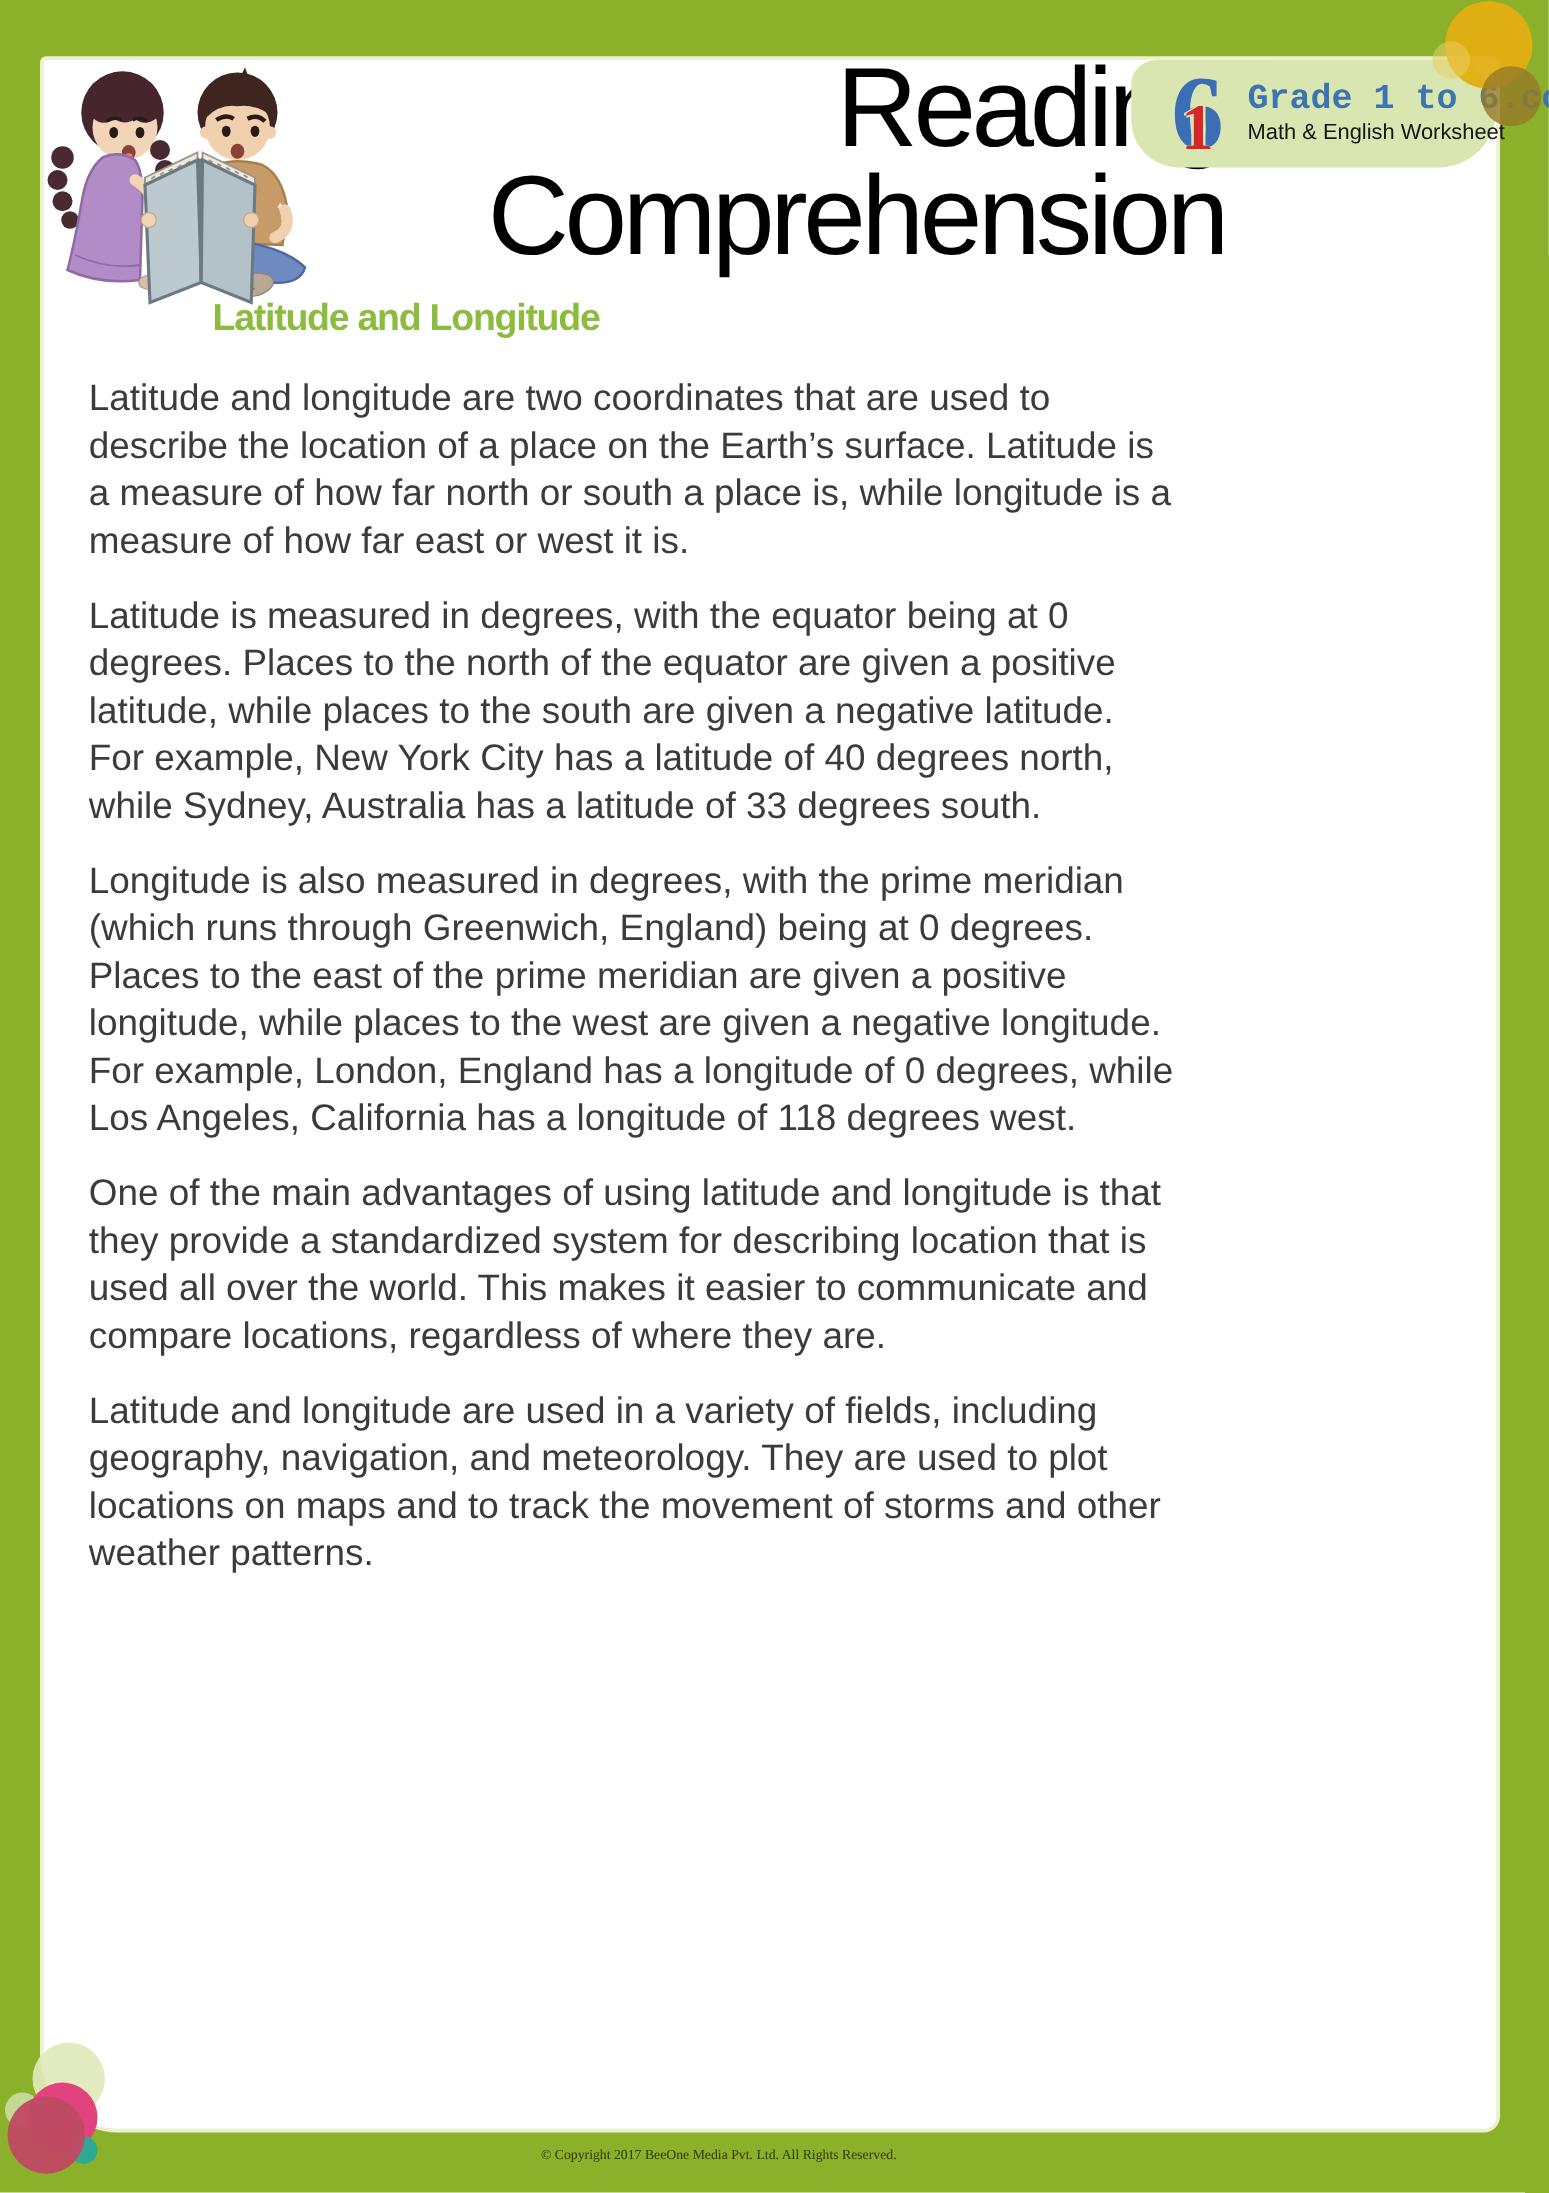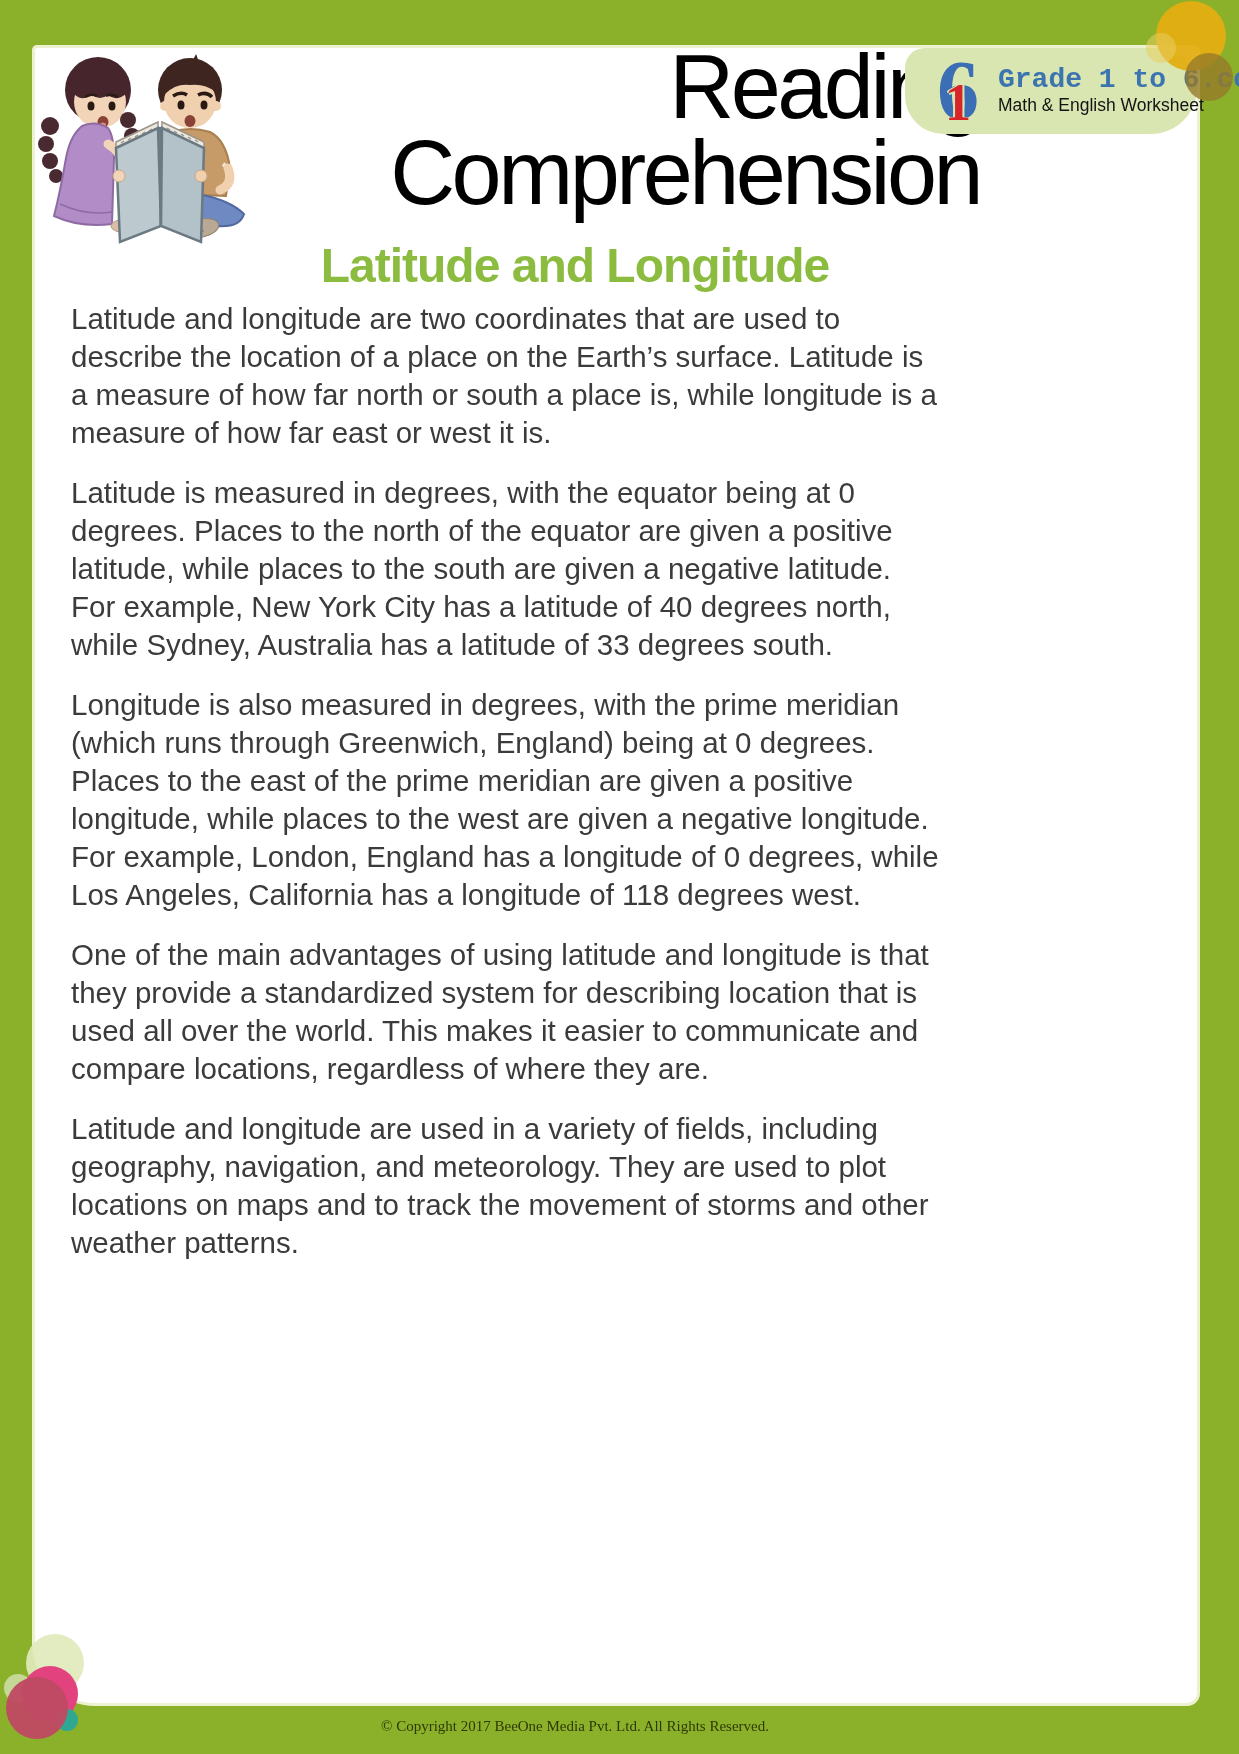--- a/index.html
+++ b/index.html
@@ -33,31 +33,31 @@
     font-family:Liberation Mono, monospace;font-weight:bold;font-size:28px;
     color:#3C74B0;line-height:31px;white-space:nowrap;
   }
   .logo-tagline{font-weight:normal;font-size:17.5px;color:#141414;white-space:nowrap;}
   .title{
     position:absolute;left:170px;top:44px;width:810px;text-align:right;
     font-weight:normal;font-size:90px;line-height:86px;letter-spacing:-3.5px;
     color:#000000;z-index:3;
   }
   .subtitle{
-    position:absolute;left:170px;top:238px;width:810px;text-align:center;
-    font-weight:bold;font-size:48px;letter-spacing:-1px;color:#8CBC3F;z-index:3;
+    position:absolute;left:170px;top:238px;width:810px;text-align:left;
+    font-weight:bold;font-size:30px;letter-spacing:-1px;color:#8CBC3F;z-index:3;
   }
   .body-text{
     position:absolute;left:68px;top:300px;width:1080px;
     font-size:29.5px;line-height:38px;color:#3B3B3B;z-index:3;
   }
   .body-text p{margin:0 0 22px 3px;white-space:pre-line;}
   .footer{
     position:absolute;left:0;top:1718px;width:1150px;text-align:center;
-    font-family:"Liberation Serif",serif;font-size:15px;color:#2E3A05;z-index:4;
+    font-family:"Liberation Serif",serif;font-size:11px;color:#2E3A05;z-index:4;
   }
   .kids{position:absolute;left:20px;top:28px;width:240px;height:220px;z-index:4;}
   .c{position:absolute;border-radius:50%;}
   .cy1{left:1156px;top:1px;width:70px;height:70px;background:rgba(227,174,18,.95);z-index:6;}
   .cy2{left:1185px;top:53px;width:48px;height:48px;background:rgba(150,122,40,.8);z-index:6;}
   .cy3{left:1146px;top:33px;width:30px;height:30px;background:rgba(233,205,95,.55);z-index:7;}
   .cgreen{left:26px;top:1634px;width:58px;height:58px;background:rgba(225,234,188,.92);z-index:8;}
   .cwhite{left:4px;top:1674px;width:28px;height:28px;background:rgba(255,255,255,.5);z-index:8;}
   .cpink{left:22px;top:1666px;width:56px;height:56px;background:#E2437E;z-index:8;}
   .cteal{left:56px;top:1709px;width:22px;height:22px;background:#2FA893;z-index:8;}

